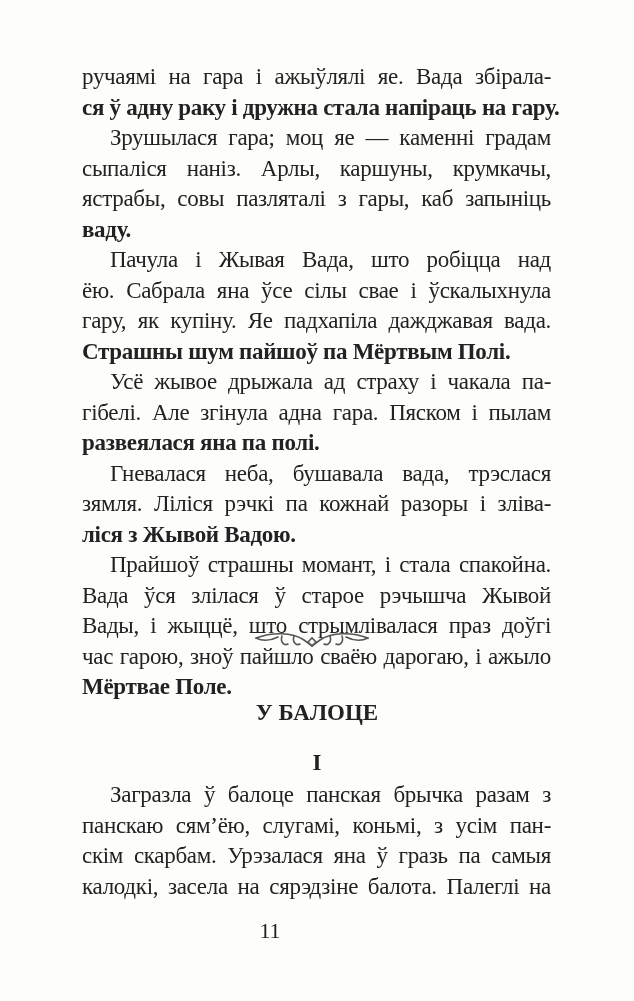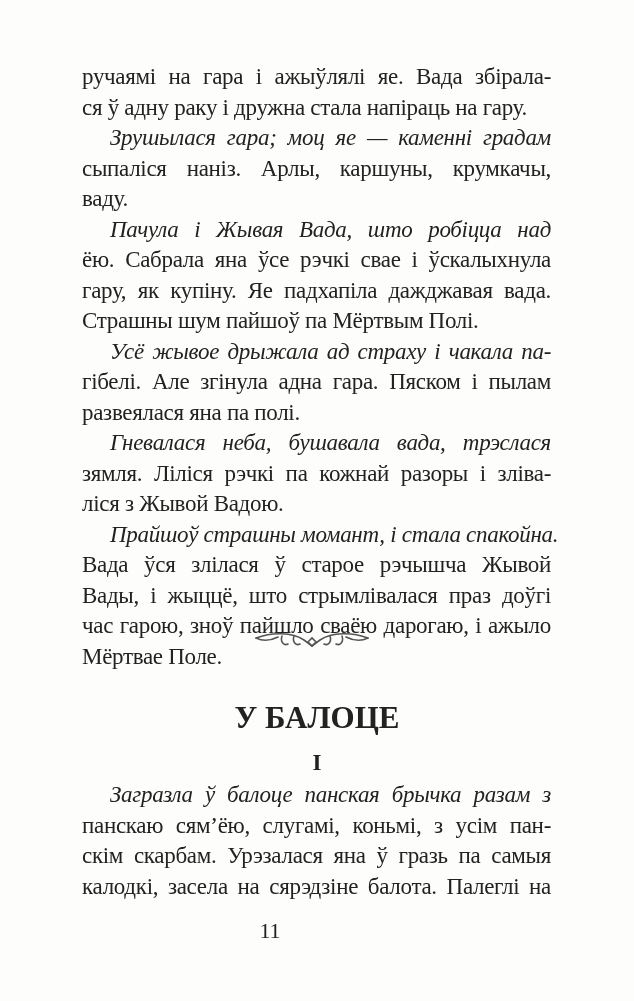--- a/index.html
+++ b/index.html
@@ -19,34 +19,34 @@
     }
     .line {
       font-size: 23px;
       line-height: 30.5px;
       height: 30.5px;
       white-space: nowrap;
       text-align: justify;
       text-align-last: justify;
       letter-spacing: -0.3px;
     }
-    .line.last { text-align-last: left; }
-    .line.indent { padding-left: 28px; font-style: italic; }
+    .line.last { text-align-last: left; font-weight: bold; }
+    .line.indent { padding-left: 28px; }
     .ornament {
       position: absolute;
       left: 252px; top: 628px;
       width: 120px; height: 24px;
     }
     .title {
       position: absolute;
       left: 0; width: 634px;
       top: 700px;
       text-align: center;
       font-weight: bold;
-      font-size: 31px;
+      font-size: 23px;
     }
     .chapter {
       position: absolute;
       left: 0; width: 634px;
       top: 750px;
       text-align: center;
       font-weight: bold;
       font-size: 23px;
     }
     .page2 {
@@ -64,23 +64,24 @@
     }
   </style>
 </head>
 <body>
 
 <div class="page" id="upper">
     <div class="line">ручаямі на гара і ажыўлялі яе. Вада збірала-</div>
     <div class="line last">ся ў адну раку і дружна стала напіраць на гару.</div>
     <div class="line indent">Зрушылася гара; моц яе — каменні градам</div>
     <div class="line">сыпаліся наніз. Арлы, каршуны, крумкачы,</div>
+    <div class="line">ястрабы, совы пазляталі з гары, каб запыніць</div>
     <div class="line last">ваду.</div>
     <div class="line indent">Пачула і Жывая Вада, што робіцца над</div>
-    <div class="line">ёю. Сабрала яна ўсе рэчкі свае і ўскалыхнула</div>
+    <div class="line">ёю. Сабрала яна ўсе сілы свае і ўскалыхнула</div>
     <div class="line">гару, як купіну. Яе падхапіла дажджавая вада.</div>
     <div class="line last">Страшны шум пайшоў па Мёртвым Полі.</div>
     <div class="line indent">Усё жывое дрыжала ад страху і чакала па-</div>
     <div class="line">гібелі. Але згінула адна гара. Пяском і пылам</div>
     <div class="line last">развеялася яна па полі.</div>
     <div class="line indent">Гневалася неба, бушавала вада, трэслася</div>
     <div class="line">зямля. Ліліся рэчкі па кожнай разоры і зліва-</div>
     <div class="line last">ліся з Жывой Вадою.</div>
     <div class="line indent">Прайшоў страшны момант, і стала спакойна.</div>
     <div class="line">Вада ўся злілася ў старое рэчышча Жывой</div>

